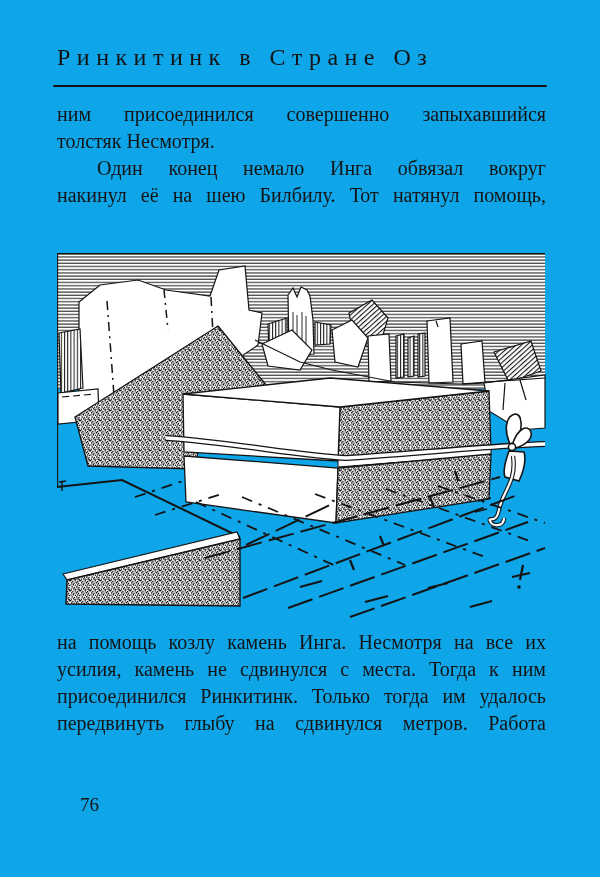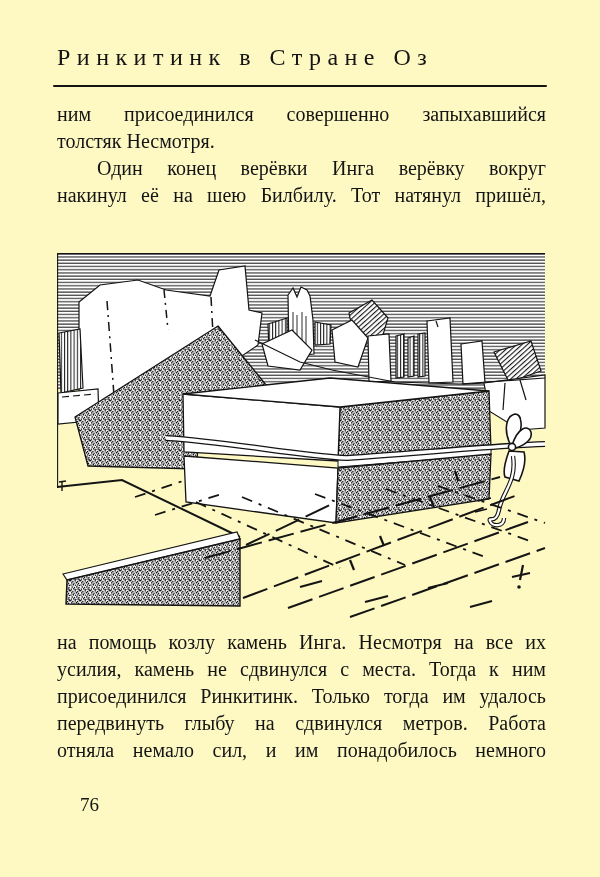--- a/index.html
+++ b/index.html
@@ -1,20 +1,20 @@
 <!DOCTYPE html>
 <html><head>
 <meta charset="utf-8">
 <style>
   html,body{margin:0;padding:0;background:#e8e8e4;}
   .page{
     position:relative;
     width:600px;height:877px;
     margin:0 auto;
-    background:#fef9c3;
+    background:#0ea5e9;
     font-family:"Liberation Serif","DejaVu Serif",serif;
     color:#141414;
     overflow:hidden;
   }
   .header-title{
     position:absolute;top:44px;left:57px;width:489px;
     font-size:24px;letter-spacing:0.27em;
     white-space:nowrap;
   }
   .header-rule{
@@ -47,22 +47,22 @@
 <body>
 
 <div class="page">
 
   <div class="header-title">Ринкитинк в Стране Оз</div>
   <div class="header-rule"></div>
 
   <div class="textblock tb-top">
     <div class="line jline">ним присоединился совершенно запыхавшийся</div>
     <div class="line">толстяк Несмотря.</div>
-    <div class="line jline indent">Один конец верёвки Инга верёвку вокруг</div>
-    <div class="line jline">накинул её на шею Билбилу. Тот натянул пришёл,</div>
+    <div class="line jline indent">Один конец немало Инга обвязал вокруг</div>
+    <div class="line jline">накинул её на шею Билбилу. Тот натянул помощь,</div>
   </div>
 
   <svg class="illustration" viewBox="55 250 492 372" xmlns="http://www.w3.org/2000/svg">
     <defs>
       <pattern id="p-sky" width="4" height="3.2" patternUnits="userSpaceOnUse">
         <rect width="4" height="3.2" fill="#ffffff"></rect>
         <rect width="4" height="1" y="0.4" fill="#161616"></rect>
       </pattern>
       <pattern id="p-stip" width="10" height="10" patternUnits="userSpaceOnUse">
         <rect width="10" height="10" fill="#ffffff"></rect>
@@ -211,18 +211,17 @@
       </g>
       <circle cx="519" cy="587" r="1.8" fill="#141414" stroke="none"></circle>
     </g>
   </svg>
 
   <div class="textblock tb-bottom">
     <div class="line jline">на помощь козлу камень Инга. Несмотря на все их</div>
     <div class="line jline">усилия, камень не сдвинулся с места. Тогда к ним</div>
     <div class="line jline">присоединился Ринкитинк. Только тогда им удалось</div>
     <div class="line jline">передвинуть глыбу на сдвинулся метров. Работа</div>
-    <div class="line jline">отняла немало сил, и им понадобилось немного</div>
   </div>
 
   <div class="pagenum">76</div>
 
 </div>
 
 </body></html>

